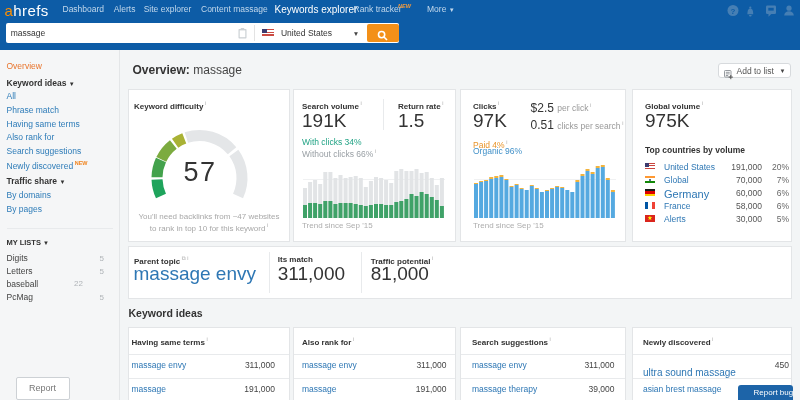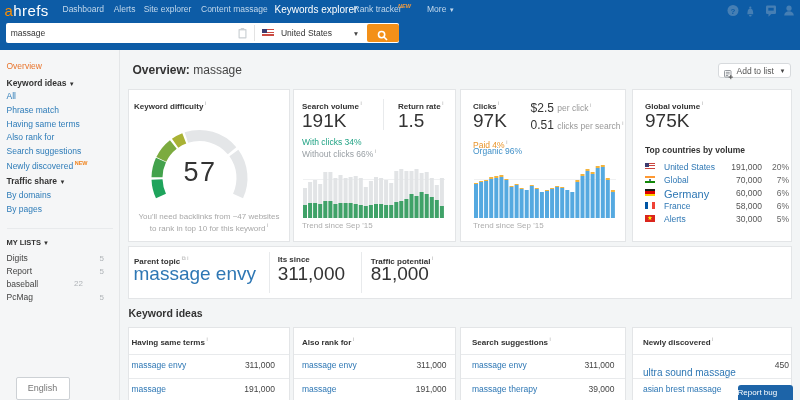--- a/index.html
+++ b/index.html
@@ -66,28 +66,28 @@
 <div class="abs" style="left:6.5px;top:118.6px;font-size:8.5px;font-weight:normal;color:#2e7cb8;white-space:nowrap">Having same terms</div>
 <div class="abs" style="left:6.5px;top:132.3px;font-size:8.5px;font-weight:normal;color:#2e7cb8;white-space:nowrap">Also rank for</div>
 <div class="abs" style="left:6.5px;top:146.0px;font-size:8.5px;font-weight:normal;color:#2e7cb8;white-space:nowrap">Search suggestions</div>
 <div class="abs" style="left:6.5px;top:159.6px;font-size:8.5px;font-weight:normal;color:#2e7cb8;white-space:nowrap">Newly discovered<sup style="color:#f0841f;font-size:5.5px;font-weight:bold">&nbsp;NEW</sup></div>
 <div class="abs" style="left:6.5px;top:175.9px;font-size:8.5px;font-weight:bold;color:#333;white-space:nowrap">Traffic share <span style="font-size:6px">▼</span></div>
 <div class="abs" style="left:6.5px;top:190.1px;font-size:8.5px;font-weight:normal;color:#2e7cb8;white-space:nowrap">By domains</div>
 <div class="abs" style="left:6.5px;top:204.0px;font-size:8.5px;font-weight:normal;color:#2e7cb8;white-space:nowrap">By pages</div>
 <div class="abs" style="left:6.5px;top:237.6px;font-size:7.5px;font-weight:bold;color:#333;white-space:nowrap">MY LISTS <span style="font-size:6px">▼</span></div>
 <div class="abs" style="left:6.5px;top:253.3px;font-size:8.5px;color:#444">Digits</div>
 <div class="abs" style="left:74px;top:253.5px;width:30px;text-align:right;font-size:8px;color:#b0b4b8">5</div>
-<div class="abs" style="left:6.5px;top:266.3px;font-size:8.5px;color:#444">Report</div>
+<div class="abs" style="left:6.5px;top:266.3px;font-size:8.5px;color:#444">Letters</div>
 <div class="abs" style="left:74px;top:266.5px;width:30px;text-align:right;font-size:8px;color:#b0b4b8">5</div>
 <div class="abs" style="left:6.5px;top:279.1px;font-size:8.5px;color:#444">baseball</div>
 <div class="abs" style="left:74px;top:279.3px;width:30px;font-size:8px;color:#b0b4b8">22</div>
 <div class="abs" style="left:6.5px;top:292.3px;font-size:8.5px;color:#444">PcMag</div>
 <div class="abs" style="left:74px;top:292.5px;width:30px;text-align:right;font-size:8px;color:#b0b4b8">5</div>
 <div class="abs" style="left:6.5px;top:228px;width:106px;border-top:1px solid #e8eaec"></div>
-<div class="abs" style="left:15.5px;top:377px;width:54px;height:23px;background:#fff;border:1px solid #cdd1d5;border-radius:2px;text-align:center;font-size:9px;color:#777;line-height:21px">English</div>
+<div class="abs" style="left:15.5px;top:377px;width:54px;height:23px;background:#fff;border:1px solid #cdd1d5;border-radius:2px;text-align:center;font-size:9px;color:#777;line-height:21px">Report</div>
 
 <div class="abs" style="left:132.5px;top:62.5px;font-size:12px;color:#444;line-height:14px"><b style="color:#333">Overview:</b> massage</div>
 <div class="abs" style="left:717.5px;top:63.3px;width:73.5px;height:14.3px;background:#fff;border:1px solid #d7dadd;border-radius:3px">
   <div class="abs" style="left:5px;top:2px"><svg width="9" height="10" viewBox="0 0 9 10">
         <g stroke="#8a8f94" stroke-width="0.9" fill="none">
           <rect x="0.5" y="0.5" width="6.5" height="6.5" rx="0.8"></rect>
           <line x1="1.8" y1="2.3" x2="5.7" y2="2.3"></line>
           <line x1="1.8" y1="3.9" x2="5.7" y2="3.9"></line>
           <line x1="1.8" y1="5.5" x2="4.2" y2="5.5"></line>
         </g>
@@ -273,21 +273,21 @@
 <div class="abs" style="left:764px;top:201.0px;width:25px;text-align:right;font-size:8.5px;color:#666">6%</div>
 <div style="position:absolute;left:645px;top:215.0px;width:10px;height:7px;background:#da251d;color:#ff0;font-size:6px;line-height:7px;text-align:center">★</div>
 <div class="abs" style="left:664px;top:214.0px;font-size:8.5px;color:#2e77b4">Alerts</div>
 <div class="abs" style="left:702px;top:214.0px;width:60px;text-align:right;font-size:8.5px;color:#555">30,000</div>
 <div class="abs" style="left:764px;top:214.0px;width:25px;text-align:right;font-size:8.5px;color:#666">5%</div>
 
 <div class="card" style="left:128px;top:246px;width:664px;height:53px"></div>
 <div class="t" style="left:134px;top:254.5px">Parent topic<sup style="font-weight:normal;color:#aaa;font-size:5.5px"> ⧉ i</sup></div>
 <div class="abs" style="left:133.5px;top:263.5px;font-size:19px;color:#2e77b4;line-height:19px">massage envy</div>
 <div class="abs" style="left:268.9px;top:252px;height:41px;border-left:1px solid #e8eaec"></div>
-<div class="t" style="left:277.8px;top:254.5px">Its since</div>
+<div class="t" style="left:277.8px;top:254.5px">Its match</div>
 <div class="big" style="left:277.8px;top:263.5px">311,000</div>
 <div class="abs" style="left:360.9px;top:252px;height:41px;border-left:1px solid #e8eaec"></div>
 <div class="t" style="left:370.8px;top:254.5px">Traffic potential<sup style="font-weight:normal;color:#aaa;font-size:5.5px"> i</sup></div>
 <div class="big" style="left:370.8px;top:263.5px">81,000</div>
 
 <div class="abs" style="left:128.5px;top:308px;font-size:10.5px;font-weight:bold;color:#333;line-height:11px">Keyword ideas</div>
 <div class="abs" style="left:128px;top:327px;width:162px;height:74px;background:#fff;border:1px solid #e3e5e7;border-bottom:none"></div>
 <div class="abs" style="left:131.5px;top:336px;font-size:8px;font-weight:bold;color:#333;white-space:nowrap">Having same terms<sup style="font-weight:normal;color:#aaa;font-size:5.5px"> i</sup></div>
 <div class="abs" style="left:129px;top:354px;width:160px;border-top:1px solid #e8eaec"></div>
 <div class="abs" style="left:131.5px;top:360.1px;font-size:8.5px;color:#2e77b4;white-space:nowrap">massage envy</div>
@@ -316,13 +316,13 @@
 <div class="abs" style="left:461px;top:399.5px;width:164px;border-top:1px solid #e8eaec"></div>
 <div class="abs" style="left:632px;top:327px;width:160px;height:74px;background:#fff;border:1px solid #e3e5e7;border-bottom:none"></div>
 <div class="abs" style="left:643px;top:336px;font-size:8px;font-weight:bold;color:#333;white-space:nowrap">Newly discovered<sup style="font-weight:normal;color:#aaa;font-size:5.5px"> i</sup></div>
 <div class="abs" style="left:633px;top:354px;width:158px;border-top:1px solid #e8eaec"></div>
 <div class="abs" style="left:643px;top:367px;font-size:10px;color:#2e77b4;white-space:nowrap">ultra sound massage</div>
 <div class="abs" style="left:729px;top:360.1px;width:60px;text-align:right;font-size:8.5px;color:#444">450</div>
 <div class="abs" style="left:633px;top:378px;width:158px;border-top:1px solid #e8eaec"></div>
 <div class="abs" style="left:643px;top:383.8px;font-size:8.5px;color:#2e77b4;white-space:nowrap">asian brest massage</div>
 <div class="abs" style="left:729px;top:383.8px;width:60px;text-align:right;font-size:8.5px;color:#444">390</div>
 <div class="abs" style="left:633px;top:399.5px;width:158px;border-top:1px solid #e8eaec"></div>
-<div class="abs" style="left:737.6px;top:384.6px;width:55.6px;height:16px;background:#1d64a8;border-radius:3px 3px 0 0;color:#fff;font-size:8px;text-align:left;line-height:16px">Report bug</div>
+<div class="abs" style="left:737.6px;top:384.6px;width:55.6px;height:16px;background:#1d64a8;border-radius:3px 3px 0 0;color:#fff;font-size:8px;text-align:right;line-height:16px">Report bug</div>
 
 </body></html>

